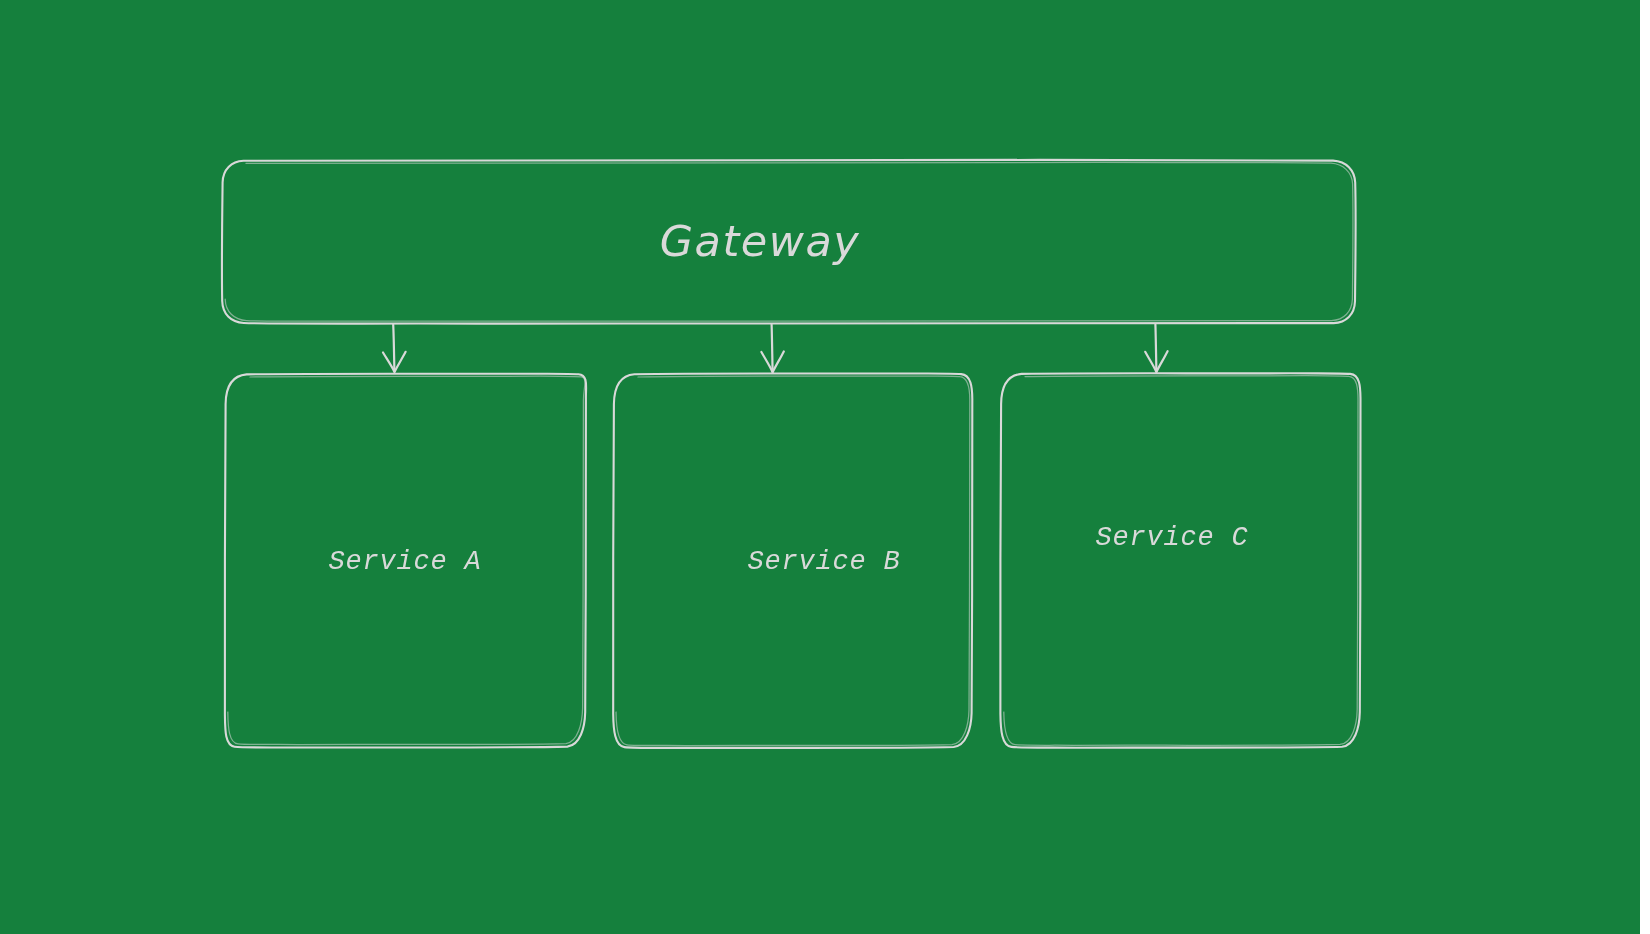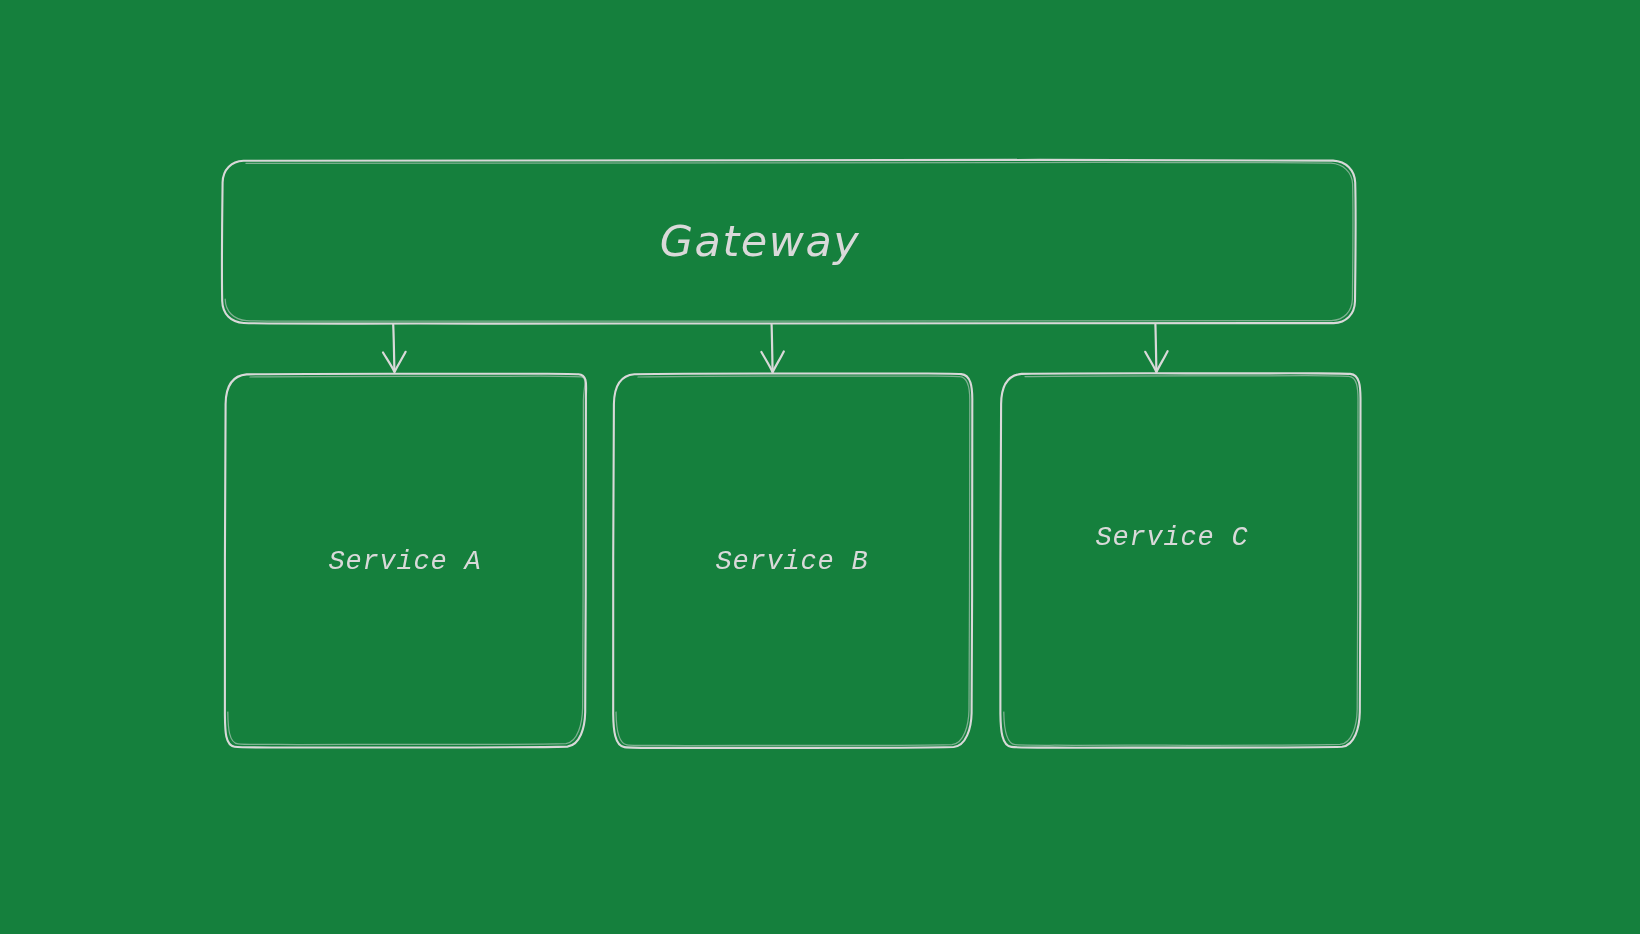--- a/index.html
+++ b/index.html
@@ -187,17 +187,17 @@
            C 1046 745.1, 1024 745.6, 1015 744.6
            C 1006 743.6, 1004 728, 1003.8 712"></path>
     </g>
 
   </svg>
 
   <div id="gateway-label" class="node-label" style="left:760px; top:241px;">Gateway</div>
 
   <div class="node-label service-label" style="left:405px; top:562px;">Service A</div>
 
-  <div class="node-label service-label" style="left:792px; top:562px;">Service B</div>
+  <div class="node-label service-label" style="left:824px; top:562px;">Service B</div>
 
   <div class="node-label service-label" style="left:1172px; top:538px;">Service C</div>
 
 </div>
 
 </body></html>

